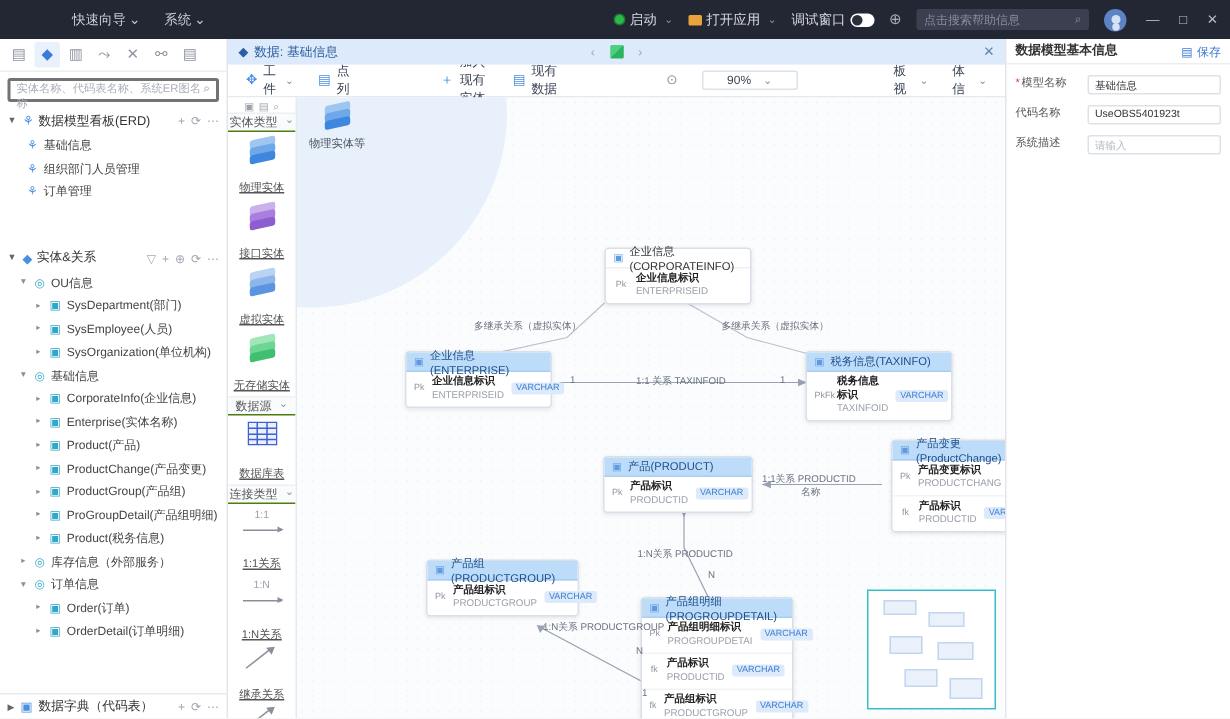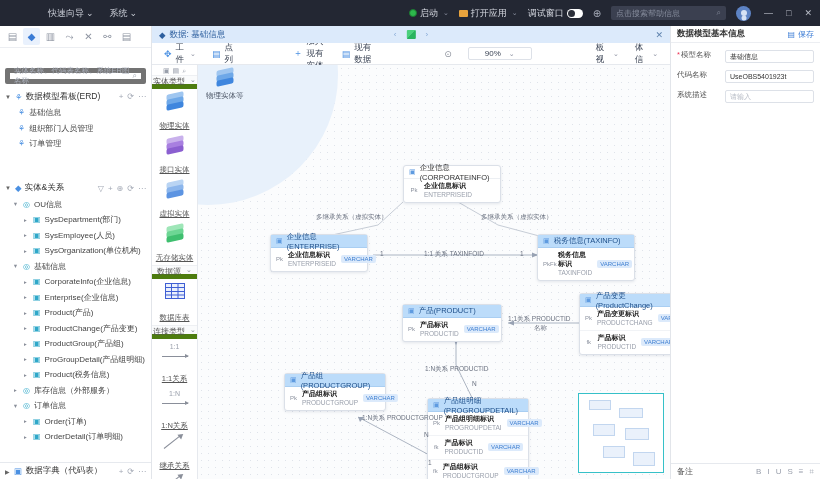--- a/index.html
+++ b/index.html
@@ -40,21 +40,21 @@
 
   
   .body { flex:1; display:flex; min-height:0; }
 
   
   .leftpanel { width:152px; background:#fff; border-right:1px solid #e2e5ea; display:flex; flex-direction:column; }
   .iconrow { height:22px; display:flex; align-items:center; gap:2px; padding:0 4px; border-bottom:1px solid #eceef2;}
   .ibtn { width:17px;height:17px;display:flex;align-items:center;justify-content:center;border-radius:2px;color:#8e94a1;font-size:10px;cursor:pointer;}
   .ibtn.active{background:#e9f1fd;color:#3a7bd5;}
   .searchrow{padding:4px 5px;}
-  .tsearch{width:100%;height:16px;border:5px solid #737373;border-radius:2px;display:flex;align-items:center;padding:0 4px;margin-top:16px;}
+  .tsearch{width:100%;height:16px;border:2px solid #737373;border-radius:2px;display:flex;align-items:flex-start;padding:0 4px;}
   .tsearch span{color:#a9aeb9;font-size:7.5px;}
   .tsearch .mag{margin-left:auto;color:#9aa0ac;font-size:8px;}
   .tree{flex:1;overflow:hidden;}
   .sect-hd{display:flex;align-items:center;height:17px;padding:0 5px;gap:3px;font-size:8.5px;color:#333;}
   .sect-hd .arr{font-size:6px;color:#666;width:7px;}
   .sect-acts{margin-left:auto;display:flex;gap:4px;color:#a2a8b4;font-size:8px;}
   .tnode{display:flex;align-items:center;height:15.5px;gap:4px;font-size:8px;color:#444;cursor:pointer;}
   .tnode .arr{font-size:5.5px;color:#8a8f9a;width:7px;text-align:center;}
   .tnode .ic{font-size:8px;}
   .ic-blue{color:#4a90e2;}
@@ -72,21 +72,21 @@
   .toolbar2{height:22px;background:#fff;border-bottom:1px solid #e6e9ee;display:flex;align-items:center;gap:16px;padding:0 12px;font-size:8.5px;color:#3b4455;}
   .tb-item{display:flex;align-items:center;gap:4px;cursor:pointer;}
   .tb-ic{color:#4a90e2;font-size:9px;}
   .zoomsel{border:1px solid #dde1e8;border-radius:2px;height:13px;display:flex;align-items:center;padding:0 16px;gap:6px;font-size:8px;}
 
   .canvaswrap{flex:1;display:flex;min-height:0;position:relative;}
 
   
   .palette{width:46px;background:#fff;border-right:1px solid #e6e9ee;display:flex;flex-direction:column;align-items:center;overflow:hidden;}
   .pal-icons{height:15px;display:flex;align-items:center;gap:3px;color:#9aa0ac;font-size:7px;margin-top:2px;}
-  .pal-sec{width:100%;height:14px;display:flex;align-items:flex-start;justify-content:center;gap:3px;font-size:8px;color:#555;background:#fafbfc;border-top:1px solid #eef0f3;border-bottom:5px solid #4d7c0f;}
+  .pal-sec{width:100%;height:14px;display:flex;align-items:flex-start;justify-content:center;gap:3px;font-size:8px;color:#555;background:#fafbfc;border-top:1px solid #eef0f3;border-bottom:1px solid #4d7c0f;}
   .pal-item{width:100%;display:flex;flex-direction:column;align-items:center;padding:4px 0 2px;cursor:pointer;}
   .pal-item .lbl{font-size:7.5px;color:#555;margin-top:12px;text-decoration:underline;}
   .stack{width:20px;height:16px;position:relative;}
   .stack i{position:absolute;left:0;width:20px;height:6px;border-radius:2px;transform:skewY(-12deg) scaleX(.85);}
   .pal-line{width:26px;height:12px;position:relative;}
   .arrow-h{position:absolute;top:6px;left:0;width:26px;height:1px;background:#8a8f9a;}
   .arrow-h::after{content:"";position:absolute;right:-1px;top:-2px;border-left:4px solid #8a8f9a;border-top:2.5px solid transparent;border-bottom:2.5px solid transparent;}
   .arrow-d{position:absolute;left:2px;top:11px;width:22px;height:1px;background:#8a8f9a;transform:rotate(-38deg);transform-origin:left center;}
   .arrow-d::after{content:"";position:absolute;right:-2px;top:-2.5px;border-left:5px solid #8a8f9a;border-top:3px solid transparent;border-bottom:3px solid transparent;}
   .cap{font-size:7px;color:#9aa0ac;text-align:center;}
@@ -250,21 +250,21 @@
           <span>基础信息</span>
         </div>
         <div class="tnode" style="padding-left:22px">
           <span class="arr">▸</span>
           <span class="ic ic-cyan">▣</span>
           <span>CorporateInfo(企业信息)</span>
         </div>
         <div class="tnode" style="padding-left:22px">
           <span class="arr">▸</span>
           <span class="ic ic-cyan">▣</span>
-          <span>Enterprise(企业信息)</span>
+          <span>Enterprise(实体名称)</span>
         </div>
         <div class="tnode" style="padding-left:22px">
           <span class="arr">▸</span>
           <span class="ic ic-cyan">▣</span>
           <span>Product(产品)</span>
         </div>
         <div class="tnode" style="padding-left:22px">
           <span class="arr">▸</span>
           <span class="ic ic-cyan">▣</span>
           <span>ProductChange(产品变更)</span>
@@ -544,21 +544,21 @@
             <div class="ent-row">
               <span class="key">Pk</span>
               <span class="fnames">
                 <span class="fcn">产品标识</span>
                 <span class="fen">PRODUCTID</span>
               </span>
               <span class="ftype">VARCHAR</span>
             </div>
           </div>
 
-          <div class="entity" style="left:381px;top:228px;width:103px">
+          <div class="entity" style="left:396px;top:228px;width:103px">
             <div class="ent-hd sel">
               <span class="eic">▣</span>
               <span>产品变更(ProductChange)</span>
             </div>
             <div class="ent-row">
               <span class="key">Pk</span>
               <span class="fnames">
                 <span class="fcn">产品变更标识</span>
                 <span class="fen">PRODUCTCHANG</span>
               </span>
@@ -660,27 +660,16 @@
         </div>
         <div class="frow">
           <span class="flabel">代码名称</span>
           <span class="finput">UseOBS5401923t</span>
         </div>
         <div class="frow">
           <span class="flabel">系统描述</span>
           <span class="finput ph">请输入</span>
         </div>
       </div>
-      <div class="rp-foot">
-        <span>备注</span>
-        <span class="tools">
-          <span>B</span>
-          <span>I</span>
-          <span>U</span>
-          <span>S</span>
-          <span>≡</span>
-          <span>⌗</span>
-        </span>
-      </div>
     </div>
 
   </div>
 </div>
 
 </body></html>

